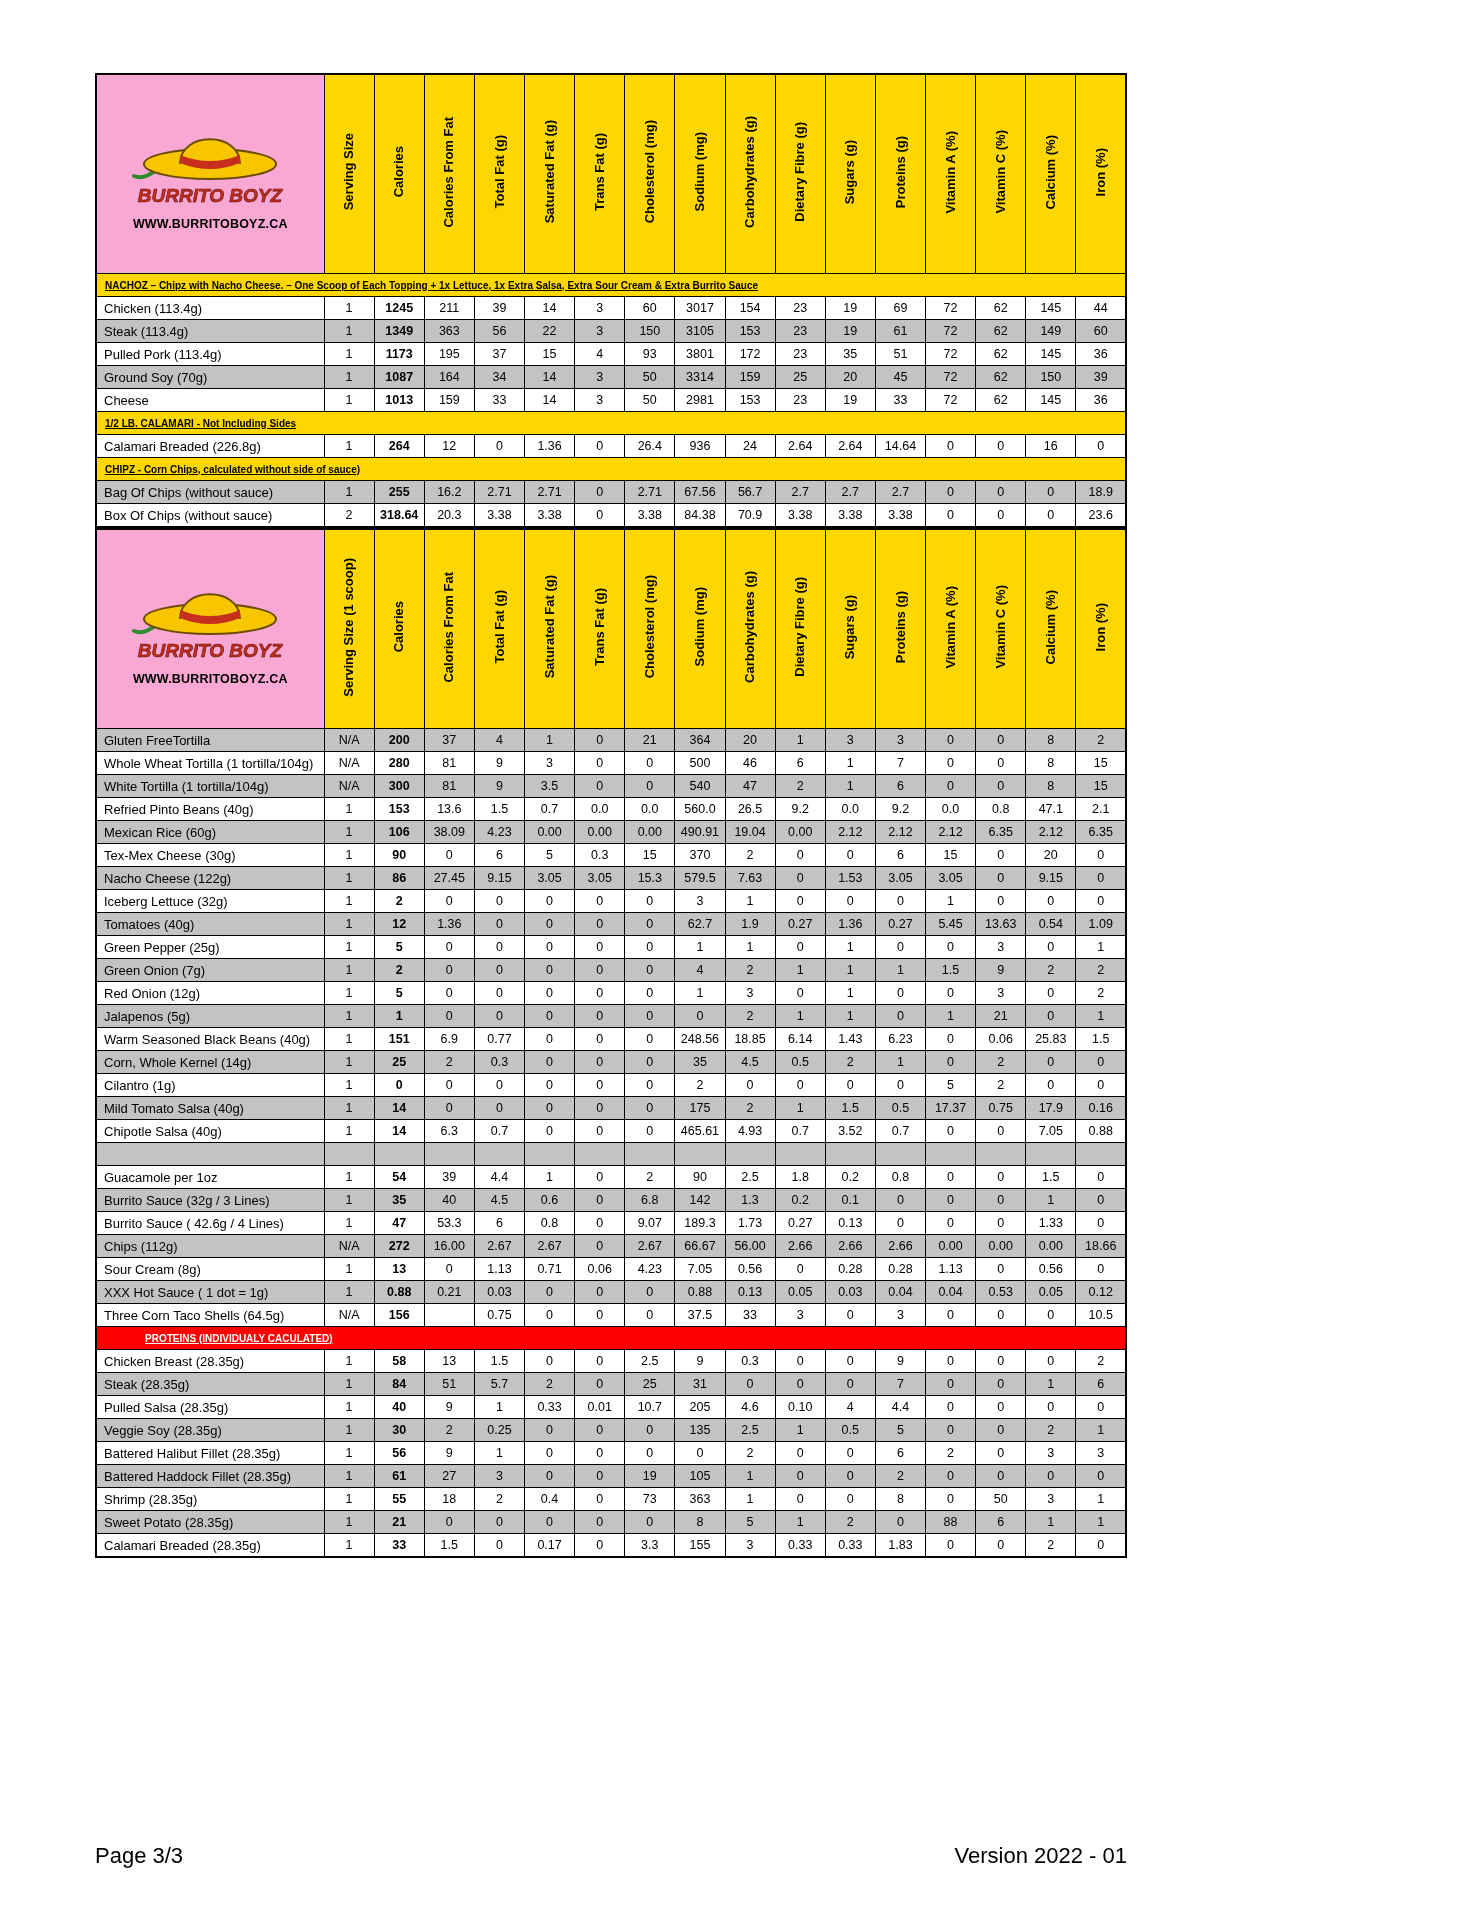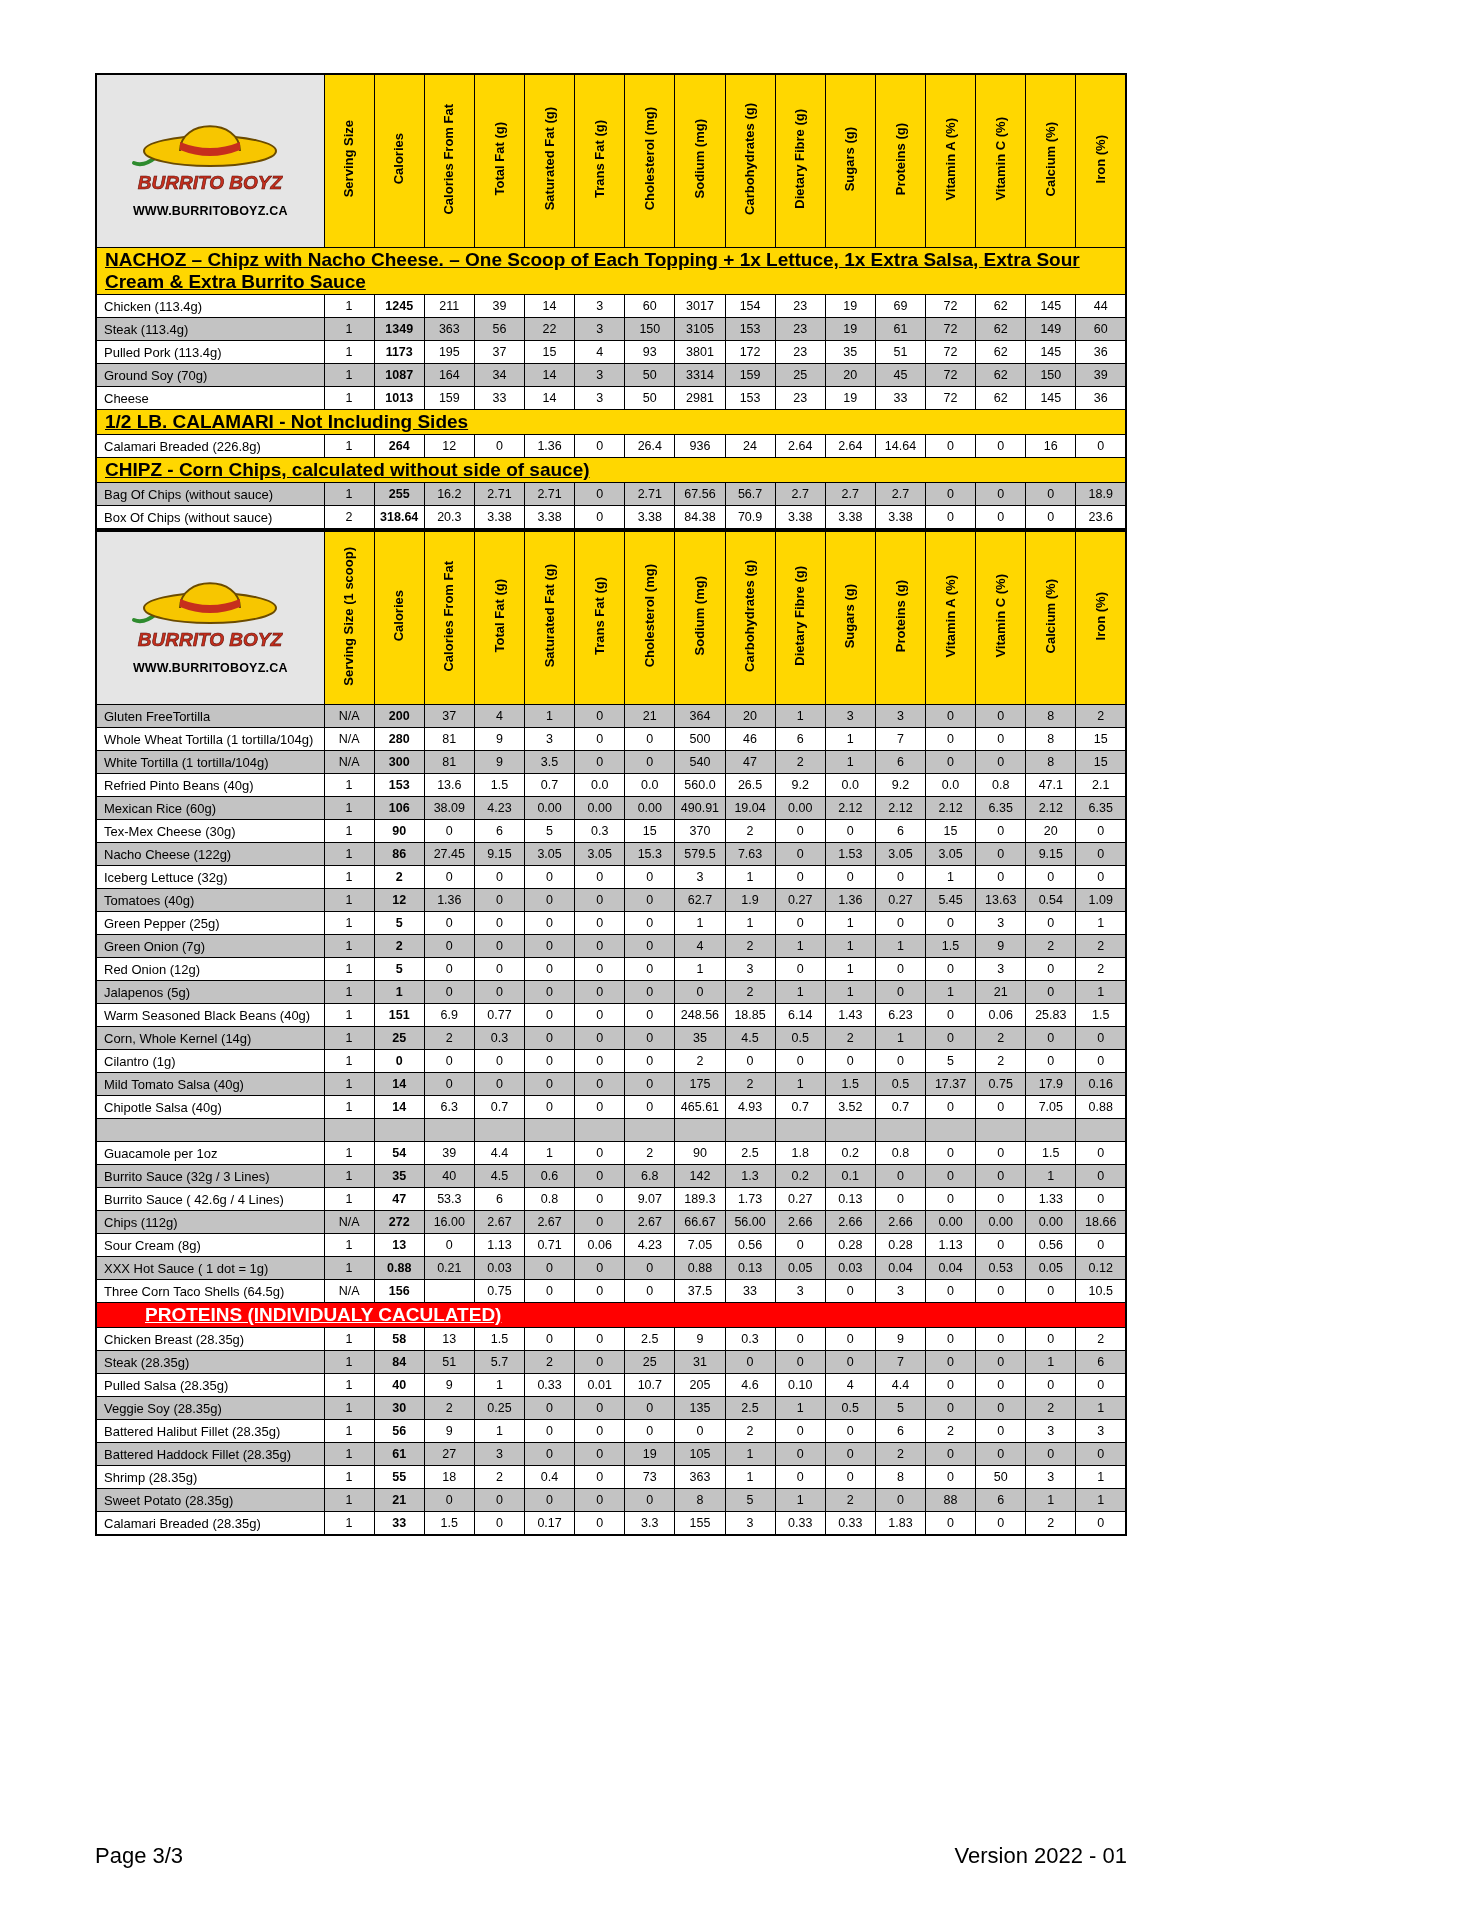--- a/index.html
+++ b/index.html
@@ -3,23 +3,23 @@
 <meta charset="utf-8">
 <style>
   html,body{margin:0;padding:0;background:#ffffff;}
   body{font-family:"Liberation Sans","DejaVu Sans",sans-serif;color:#000;}
   .page{position:relative;width:1484px;height:1920px;background:#ffffff;overflow:hidden;}
   .content{position:absolute;left:95px;top:73px;width:1032px;}
   table.nutrition{border-collapse:collapse;width:100%;table-layout:fixed;border:2px solid #000;}
   table.nutrition td{border:1px solid #000;overflow:hidden;}
   col.col-name{width:228px;}
   tr.header-row td{height:158px;background:#FFD700;vertical-align:middle;text-align:center;padding:0;}
-  tr.header-row td.logo-cell{background:#e5e5e5;padding:7px;margin-top:24px;}
+  tr.header-row td.logo-cell{background:#f9a8d4;padding:20px;margin-top:24px;}
   .vlabel{display:inline-block;writing-mode:vertical-rl;transform:rotate(180deg);font-size:13px;font-weight:bold;line-height:1.05;max-height:152px;}
-  tr.section-row td{background:#FFD700;height:20px;padding:1px 4px 1px 8px;font-size:19px;font-weight:bold;text-align:left;}
+  tr.section-row td{background:#FFD700;height:20px;padding:1px 4px 1px 8px;font-size:10px;font-weight:bold;text-align:left;}
   tr.section-row .section-label{text-decoration:underline;}
   tr.section-row.red td{background:#FF0000;}
   tr.section-row.red .section-label{color:#ffffff;margin-left:40px;}
   tr.data-row td{height:22px;padding:0 3px;font-size:12.5px;}
   tr.data-row td.name{text-align:left;font-size:13px;padding-left:7px;white-space:nowrap;}
   tr.data-row td.val{text-align:center;}
   tr.data-row td.cal{font-weight:bold;}
   tr.shade td{background:#C3C3C3;}
   .logo-wrap{display:flex;flex-direction:column;align-items:center;justify-content:center;height:152px;}
   .logo-url{font-size:12.5px;font-weight:bold;color:#000;margin-top:5px;letter-spacing:0.2px;}

